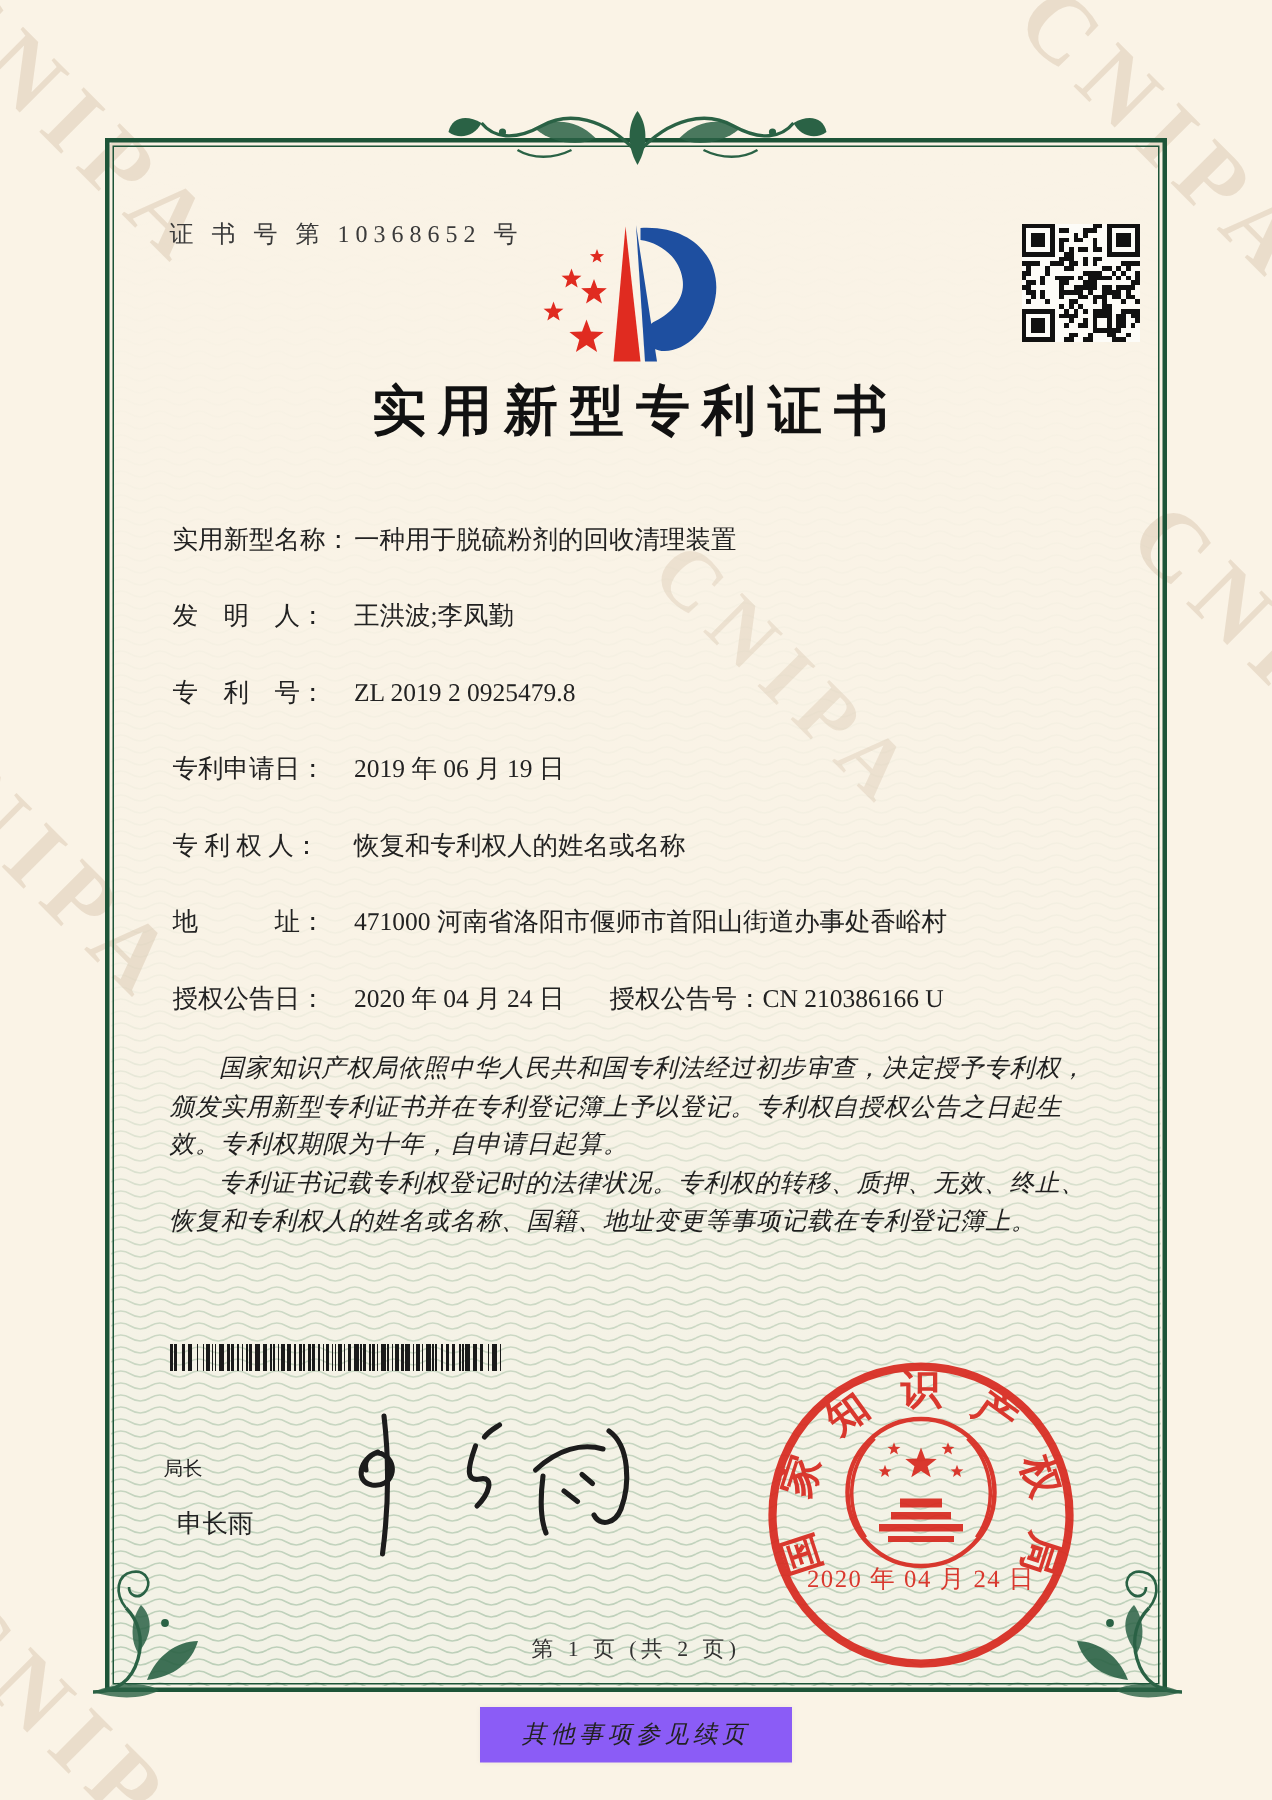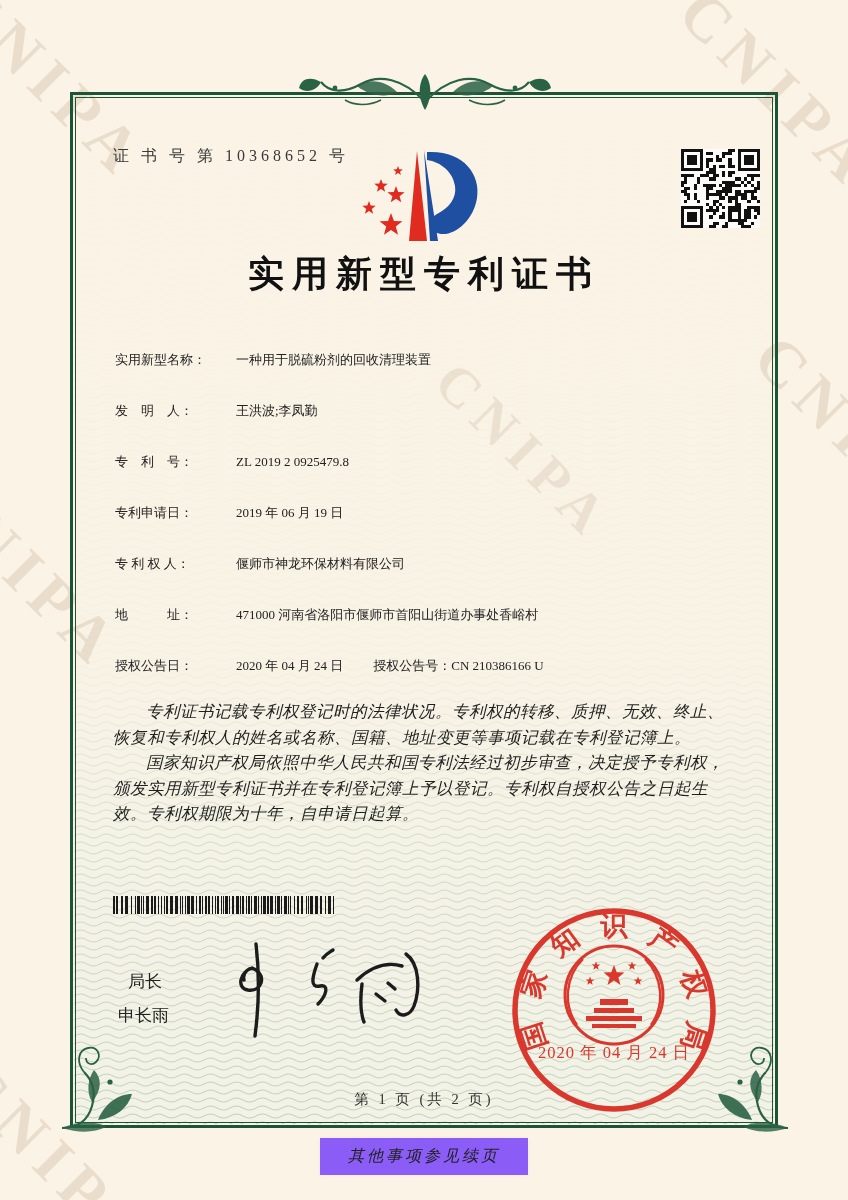--- a/index.html
+++ b/index.html
@@ -19,30 +19,30 @@
   .corner{position:absolute;z-index:3}
   .corner.bl{left:58px;top:1032px}
   .corner.br{left:692px;top:1032px;transform:scaleX(-1)}
   
   .content{position:absolute;inset:0;z-index:4}
   .cert-no{position:absolute;left:113px;top:146px;font-size:16px;letter-spacing:4px;color:#3a3a3a}
   .logo{position:absolute;left:350px;top:140px}
   .qr{position:absolute;left:681px;top:149px}
   .page-title{position:absolute;left:0;width:100%;top:250px;text-align:center;
               font-size:36px;font-weight:700;letter-spacing:8px;color:#111}
-  .fields{position:absolute;left:115px;top:351px;width:640px;font-size:13px}
+  .fields{position:absolute;left:115px;top:351px;width:640px;font-size:17px}
   .frow{display:flex;line-height:18px;margin-bottom:33px;white-space:nowrap}
   .flabel{flex:none;width:121px;color:#222}
   .fvalue{color:#222}
   .grant-pair2{margin-left:30px}
   .body-text{position:absolute;left:113px;top:699px;width:626px;font-size:16.5px;
              line-height:25.5px;font-style:italic;letter-spacing:.5px;color:#1f1f1f}
   .body-text p{margin:0;text-indent:2em}
   .barcode{position:absolute;left:113px;top:896px}
-  .signer-title{position:absolute;left:128px;top:970px;font-size:17px;font-family:"Liberation Sans","DejaVu Sans",sans-serif;color:#222}
+  .signer-title{position:absolute;left:109px;top:970px;font-size:13px;font-family:"Liberation Sans","DejaVu Sans",sans-serif;color:#222}
   .signer-name{position:absolute;left:118px;top:1004px;font-size:17px;font-family:"Liberation Sans","DejaVu Sans",sans-serif;color:#222}
   .signature{position:absolute;left:222px;top:938px}
   .seal{position:absolute;left:497px;top:893px;mix-blend-mode:multiply;opacity:.92}
   .page-num{position:absolute;left:70px;width:708px;top:1090px;text-align:center;
             font-size:14.5px;letter-spacing:3px;color:#333}
   .cont-note-wrap{position:absolute;left:0;width:100%;top:1138px;text-align:center}
   .cont-note{display:inline-block;background:#8b5cf6;padding:8px 28px;font-size:16px;
              letter-spacing:3px;color:#222;font-style:italic;box-shadow:0 0 4px rgba(0,0,0,.05)}
 </style>
 </head>
@@ -354,37 +354,37 @@
       <div class="frow">
         <span class="flabel">专　利　号：</span>
         <span class="fvalue">ZL 2019 2 0925479.8</span>
       </div>
       <div class="frow">
         <span class="flabel">专利申请日：</span>
         <span class="fvalue">2019 年 06 月 19 日</span>
       </div>
       <div class="frow">
         <span class="flabel">专 利 权 人：</span>
-        <span class="fvalue">偃师市神龙环保材料有限公司</span>
+        <span class="fvalue">恢复和专利权人的姓名或名称</span>
       </div>
       <div class="frow">
         <span class="flabel">地　　　址：</span>
         <span class="fvalue">471000 河南省洛阳市偃师市首阳山街道办事处香峪村</span>
       </div>
       <div class="frow">
         <span class="flabel">授权公告日：</span>
         <span class="fvalue">2020 年 04 月 24 日</span>
         <span class="fvalue grant-pair2">授权公告号：</span>
         <span class="fvalue">CN 210386166 U</span>
       </div>
     </div>
 
     <div class="body-text">
+      <p>国家知识产权局依照中华人民共和国专利法经过初步审查，决定授予专利权，颁发实用新型专利证书并在专利登记簿上予以登记。专利权自授权公告之日起生效。专利权期限为十年，自申请日起算。</p>
       <p>专利证书记载专利权登记时的法律状况。专利权的转移、质押、无效、终止、恢复和专利权人的姓名或名称、国籍、地址变更等事项记载在专利登记簿上。</p>
-      <p>国家知识产权局依照中华人民共和国专利法经过初步审查，决定授予专利权，颁发实用新型专利证书并在专利登记簿上予以登记。专利权自授权公告之日起生效。专利权期限为十年，自申请日起算。</p>
     </div>
 
     <svg class="barcode" id="barcode" width="226" height="18" viewBox="0 0 226 18" shape-rendering="crispEdges">
         <rect x="0" y="0" width="2" height="18" fill="#1a1a1a"></rect>
         <rect x="3" y="0" width="2" height="18" fill="#1a1a1a"></rect>
         <rect x="8" y="0" width="2" height="18" fill="#1a1a1a"></rect>
         <rect x="12" y="0" width="3" height="18" fill="#1a1a1a"></rect>
         <rect x="18" y="0" width="1" height="18" fill="#1a1a1a"></rect>
         <rect x="22" y="0" width="1" height="18" fill="#1a1a1a"></rect>
         <rect x="24" y="0" width="3" height="18" fill="#1a1a1a"></rect>

